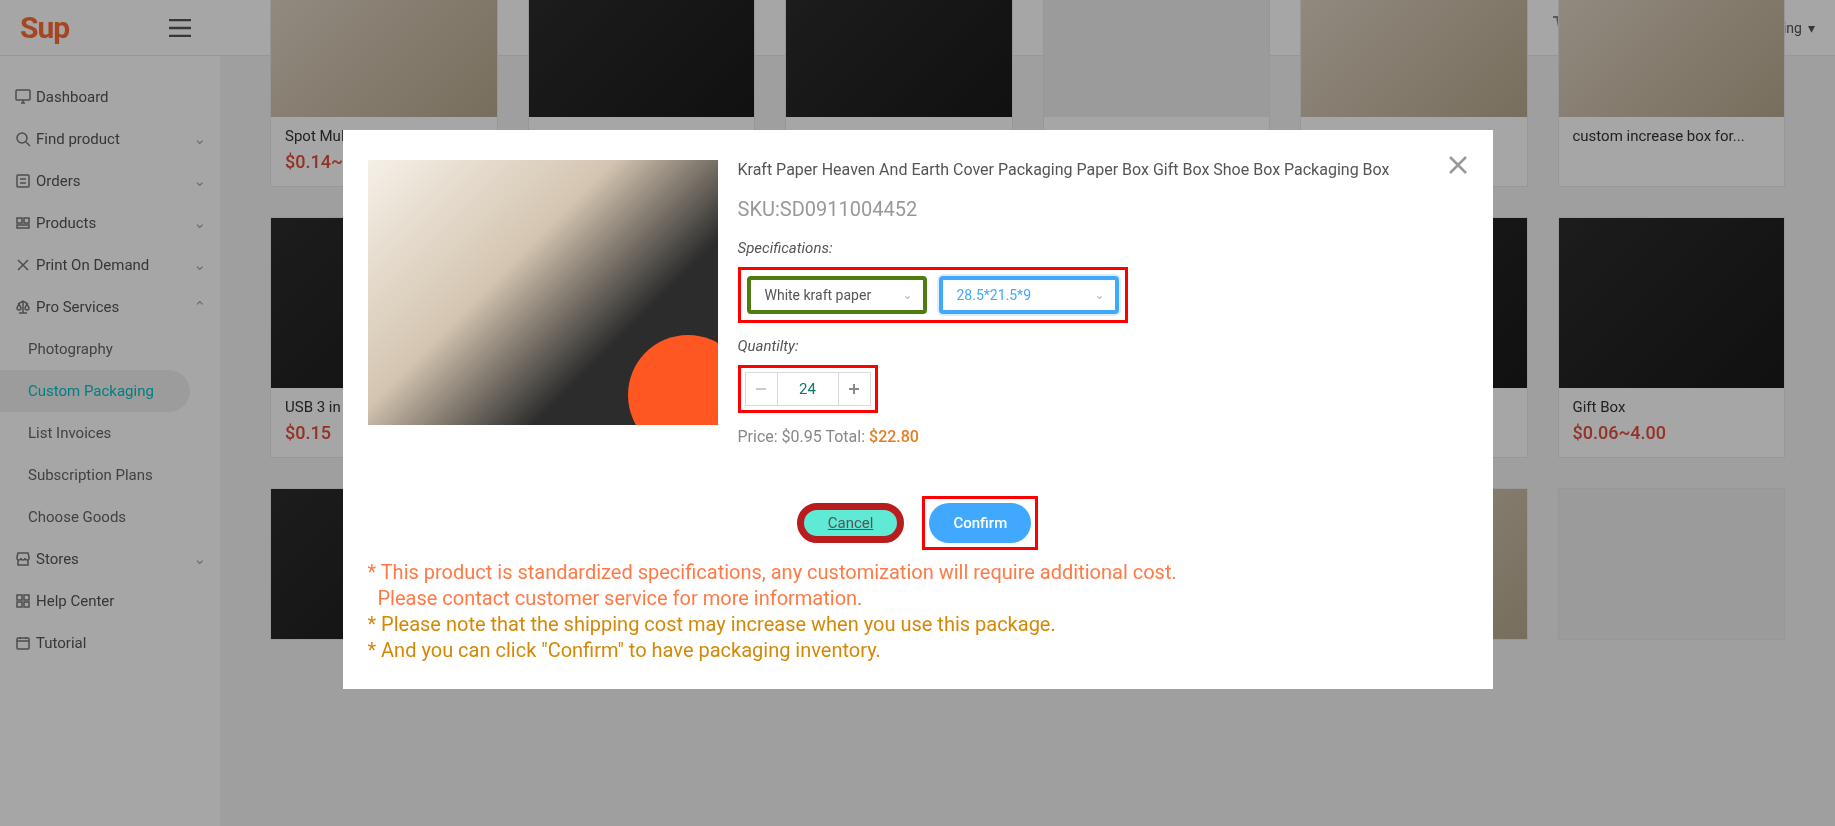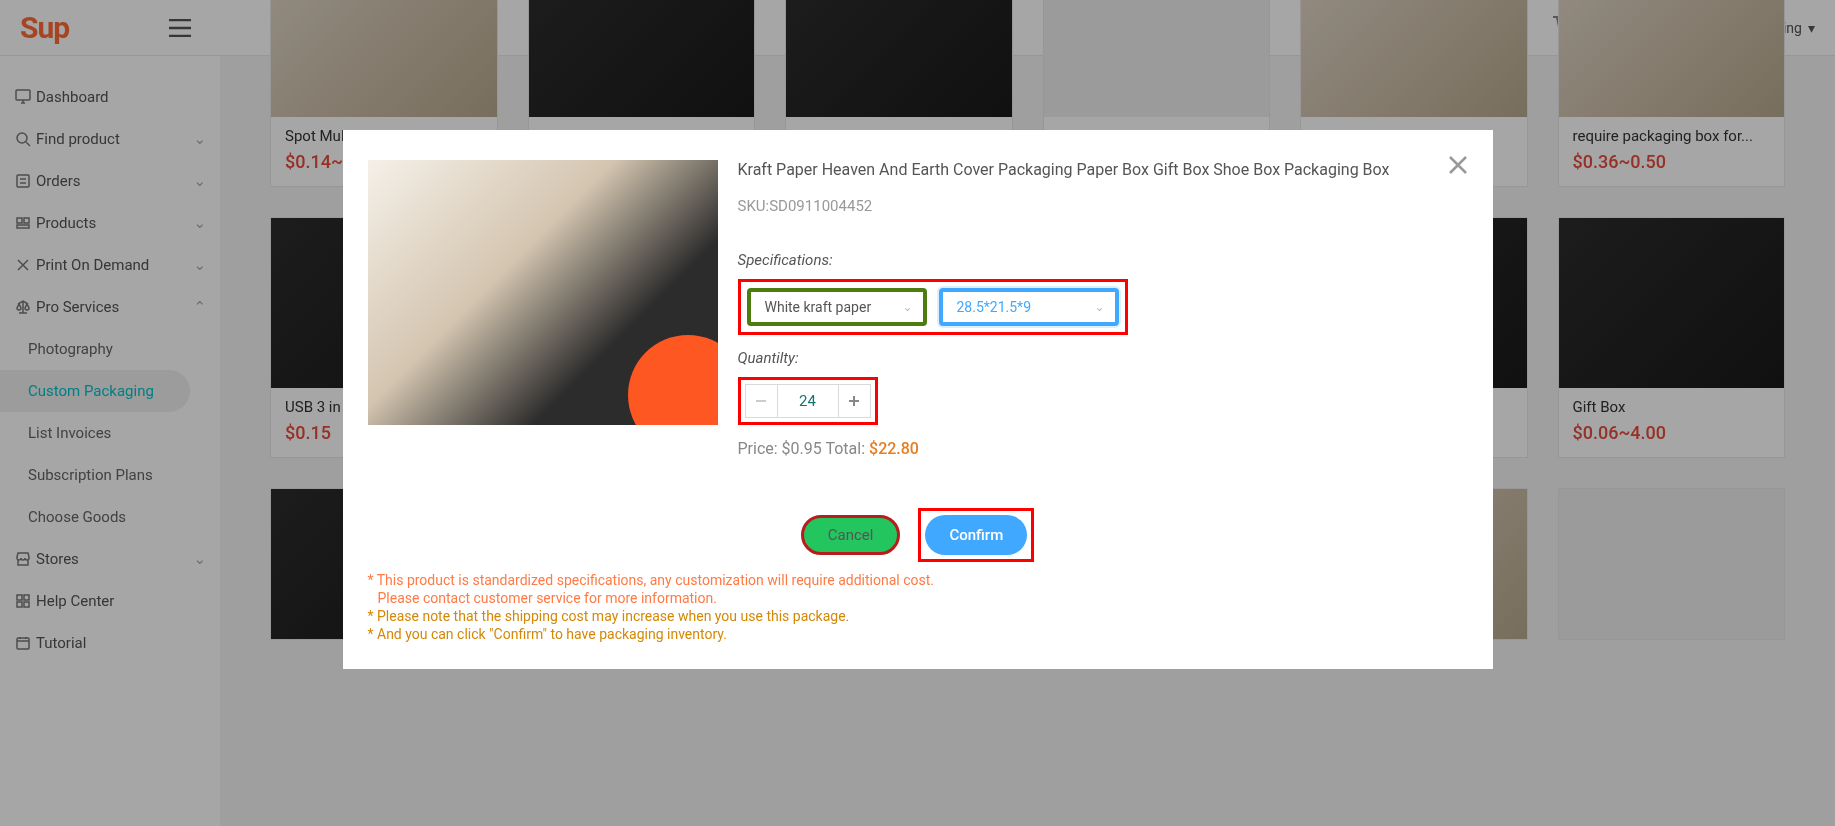--- a/index.html
+++ b/index.html
@@ -48,39 +48,39 @@
 
   
   .overlay { position: absolute; inset: 0; background: rgba(0,0,0,0.35); display: flex; align-items: flex-start; justify-content: center; padding-top: 130px; }
   .modal { width: 1150px; background: #fff; position: relative; padding: 30px 25px 25px; }
   .modal-close { position: absolute; top: 24px; right: 24px; font-size: 24px; color: #999; cursor: pointer; }
   .modal-body { display: flex; gap: 20px; }
   .modal-img { width: 350px; height: 265px; background: linear-gradient(135deg, #f5f0e8 0%, #d4c5b0 40%, #2c2c2c 70%); position:relative; overflow:hidden; }
   .modal-img::after { content:''; position:absolute; right:-30px; bottom:-30px; width:120px; height:120px; border-radius:50%; background:#ff5722; }
   .modal-info { flex: 1; }
   .m-title { font-size: 16px; color: #555; margin-bottom: 18px; }
-  .m-sku { font-size: 15px; color: #999; margin-bottom: 36px; }
+  .m-sku { font-size: 20px; color: #999; margin-bottom: 18px; }
   .m-label { font-size: 15px; color: #555; margin-bottom: 10px; font-style: italic; }
   .spec-row { display:flex; gap: 12px; padding: 6px; border: 3px solid var(--red-highlight); width: fit-content; margin-bottom: 14px; }
   .select-box { height: 38px; border: 4px solid #4d7c0f; border-radius: 4px; padding: 0 30px 0 14px; font-size: 14px; color: #555; display:flex; align-items:center; position:relative; min-width: 180px; }
   .select-box.focus { border-color: #40a9ff; box-shadow: 0 0 0 2px rgba(24,144,255,0.15); color: #40a9ff; }
   .select-box .chev-d { position:absolute; right:10px; color:#bbb; font-size:12px; }
   .qty-wrap { display:flex; border: 3px solid var(--red-highlight); width: fit-content; padding: 4px; margin-bottom: 14px; }
   .qty-box { display:flex; border:1px solid #d9d9d9; height:34px; }
   .qty-btn { width: 32px; display:flex; align-items:center; justify-content:center; color:#ccc; cursor:pointer; border-right:1px solid #d9d9d9; }
   .qty-btn.plus { border-right:none; border-left:1px solid #d9d9d9; }
   .qty-input { width: 60px; border:none; text-align:center; font-size:15px; color:#0f766e; outline:none; }
   .price-line { font-size: 16px; color: #888; }
   .price-line .total-val { color: var(--price-amber); font-weight: 500; }
   .action-row { display:flex; justify-content:center; gap: 18px; margin-top: 50px; align-items:center; }
   .btn { height: 40px; padding: 0 24px; border-radius: 20px; font-size: 15px; display:flex; align-items:center; justify-content:center; cursor:pointer; }
-  .btn-cancel { background:#22c55e; border:3px solid #b91c1c; color:#555; }
+  .btn-cancel { background:#5eead4; border:7px solid #b91c1c; color:#555;text-decoration:underline; }
   .confirm-wrap { border: 3px solid var(--red-highlight); padding: 4px; }
   .btn-confirm { background: #40a9ff; color:#fff; border:none; font-weight:500; }
-  .notes { margin-top: 10px; font-size: 14px; }
+  .notes { margin-top: 10px; font-size: 20px; }
   .note-line { color: #ff7a45; margin-bottom: 2px; }
   .note-line.indent { padding-left: 10px; }
   .note-line.amber { color: #d48806; }
 
   svg { display:block; }
 </style>
 </head>
 <body>
 
 <div class="header">
@@ -223,22 +223,21 @@
         <div class="card-img dark"></div>
       </div>
     <div class="card">
         <div class="card-img" style="background:#eee"></div>
       </div>
     <div class="card">
         <div class="card-img"></div>
       </div>
     <div class="card">
         <div class="card-img"></div>
-        <div class="card-title">require packaging box for...</div>
-        <div class="card-price">$0.36~0.50</div>
+        <div class="card-title">custom increase box for...</div>
       </div>
   </div>
   <div class="grid row2" style="margin-top:30px;">
     <div class="card">
         <div class="card-img dark"></div>
         <div class="card-title">USB 3 in 1 C</div>
         <div class="card-price">$0.15</div>
       </div>
     <div class="card">
         <div class="card-img dark"></div>

